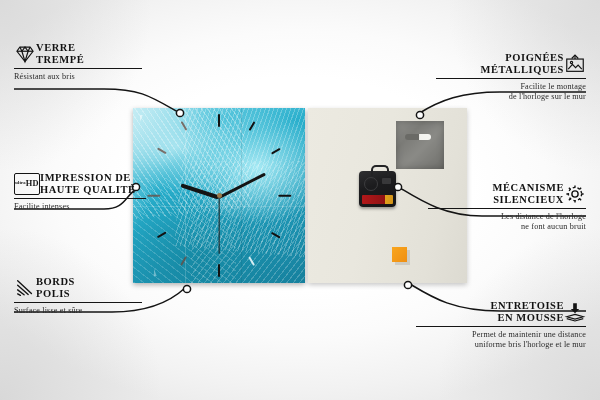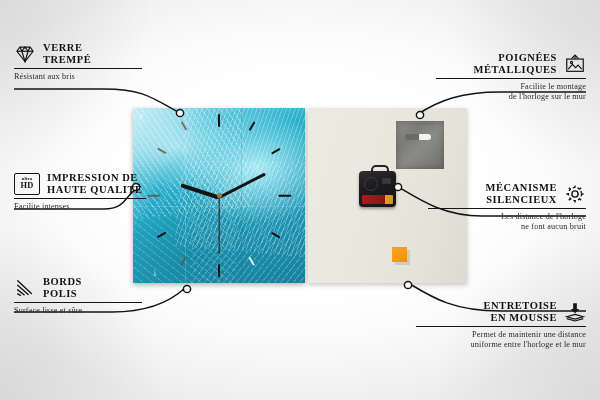--- a/index.html
+++ b/index.html
@@ -106,37 +106,37 @@
     box-shadow:3px 3px 0 rgba(0,0,0,.10);
   }
 
   
   #leaders{position:absolute;inset:0;pointer-events:none;}
 
   
   .callout{position:absolute;}
   .c-left{text-align:left;}
   .c-right{text-align:right;margin-top:8px;}
-  .head{display:flex;align-items:center;gap:7px;}
+  .head{display:flex;align-items:center;}
   .c-right .head{justify-content:flex-end;}
   .title{
     font-family:"Liberation Serif", serif;
     font-weight:700;font-size:10.5px;letter-spacing:.55px;color:#121212;
     line-height:11.5px;text-transform:uppercase;
   }
   .rule{height:1.4px;background:#151515;margin:3px 0 3px;}
   .desc{
     font-family:"Liberation Serif", serif;
     font-size:8.2px;line-height:10px;color:#2a2a2a;letter-spacing:.15px;
   }
   .ico{width:22px;height:22px;flex:0 0 22px;display:block;}
   .ico svg{display:block;width:22px;height:22px;}
   .hdbox{
     width:24px;height:20px;flex:0 0 24px;border:1.6px solid #141414;border-radius:2px;
-    display:flex;flex-direction:column;align-items:center;justify-content:center;line-height:1;
+    display:flex;flex-direction:row;align-items:center;justify-content:center;line-height:1;
   }
   .hdbox .u{font-size:4.6px;font-weight:700;letter-spacing:.2px;color:#141414;}
   .hdbox .h{font-size:8.4px;font-weight:700;letter-spacing:.2px;color:#141414;margin-top:.5px;}
 </style>
 </head>
 <body>
 
 <div id="stage">
   <div class="corner-shade cs-tl"></div>
   <div class="corner-shade cs-tr"></div>
@@ -322,16 +322,16 @@
             <g fill="none" stroke="#141414" stroke-width="1.3">
           <path d="M10 2.4 h4 v6.2 h2.6 L12 13.4 L7.4 8.6 H10 Z" fill="#141414" stroke="none"></path>
           <path d="M12 14.6 L21 17.2 L12 19.8 L3 17.2 Z"></path>
           <path d="M3 19.2 L12 21.8 L21 19.2"></path>
         </g>
           </svg>
       </span>
     </div>
     <div class="rule"></div>
     <div class="desc">Permet de maintenir une distance</div>
-    <div class="desc">uniforme entre l'horloge et le mur</div>
+    <div class="desc">uniforme bris l'horloge et le mur</div>
   </div>
 
 </div>
 
 </body></html>

